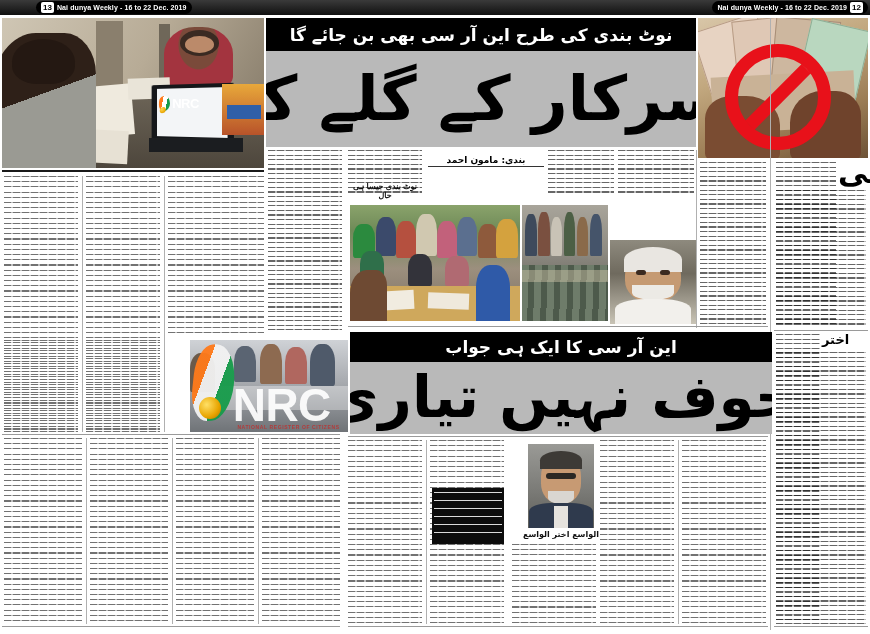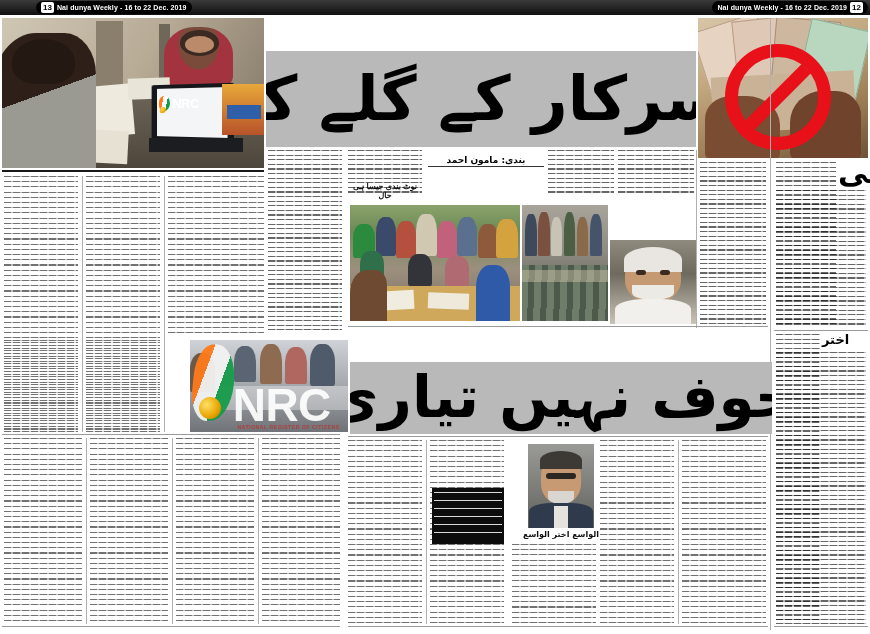--- a/index.html
+++ b/index.html
@@ -206,20 +206,23 @@
       </div>
       <span class="nrc-text" style="font-size:13px;">NRC</span>
     </div>
     <div style="position:absolute;left:56%;top:80%;width:36%;height:9%;background:#1b1d20;"></div>
 
     <div style="position:absolute;right:0%;top:44%;width:16%;height:34%;
         background:linear-gradient(180deg,#e8a83a,#b8532a);"></div>
     <div style="position:absolute;right:1%;top:58%;width:13%;height:9%;background:#2f5fa8;"></div>
   </div>
 
+  <div class="kicker" style="left:266px; top:18px; width:430px; height:33px; font-size:17px; letter-spacing:.3px;">
+    <span>نوٹ بندی کی طرح این آر سی بھی بن جائے گا</span>
+  </div>
   <div class="bighead" style="left:266px; top:51px; width:430px; height:96px; font-size:62px;">
     <span>مودی سرکار کے گلے کی ہڈی</span>
   </div>
 
   <div class="photo" style="left:698px; top:18px; width:170px; height:140px;">
     <div style="position:absolute;inset:0;background:
         linear-gradient(160deg,#d8c6a8 0%,#c2a87f 35%,#9c7d55 70%,#6d5336 100%);"></div>
 
     <div style="position:absolute;left:2%;top:2%;width:40%;height:52%;background:#e7d3c2;transform:rotate(-18deg);border:1px solid #b79b84;"></div>
     <div style="position:absolute;left:22%;top:0%;width:40%;height:54%;background:#dfc8b5;transform:rotate(-6deg);border:1px solid #b79b84;"></div>
@@ -337,20 +340,23 @@
   </div>
   <div class="col" style="left:776px; top:352px; width:90px; height:272px;">
     <div class="urdu-lines dense"></div>
   </div>
 
   <div class="col" style="left:700px; top:162px; width:66px; height:166px;">
     <div class="urdu-lines dense"></div>
   </div>
   <div class="rule-v" style="left:696px; top:150px; height:178px;"></div>
 
+  <div class="kicker" style="left:350px; top:332px; width:422px; height:30px; font-size:17px;">
+    <span>این آر سی کا ایک ہی جواب</span>
+  </div>
   <div class="bighead" style="left:350px; top:362px; width:422px; height:72px; font-size:58px;">
     <span>خوف نہیں تیاری</span>
   </div>
 
   <div class="photo" style="left:190px; top:340px; width:158px; height:92px;">
     <div style="position:absolute;inset:0;background:linear-gradient(180deg,#cfd2d6 0%,#a8abb0 45%,#6f7377 100%);"></div>
 
     <div style="position:absolute;left:28%;top:6%;width:14%;height:40%;background:#5a6472;border-radius:42% 42% 8% 8%;"></div>
     <div style="position:absolute;left:44%;top:4%;width:14%;height:44%;background:#8d6a50;border-radius:42% 42% 8% 8%;"></div>
     <div style="position:absolute;left:60%;top:8%;width:14%;height:40%;background:#b0675f;border-radius:42% 42% 8% 8%;"></div>

